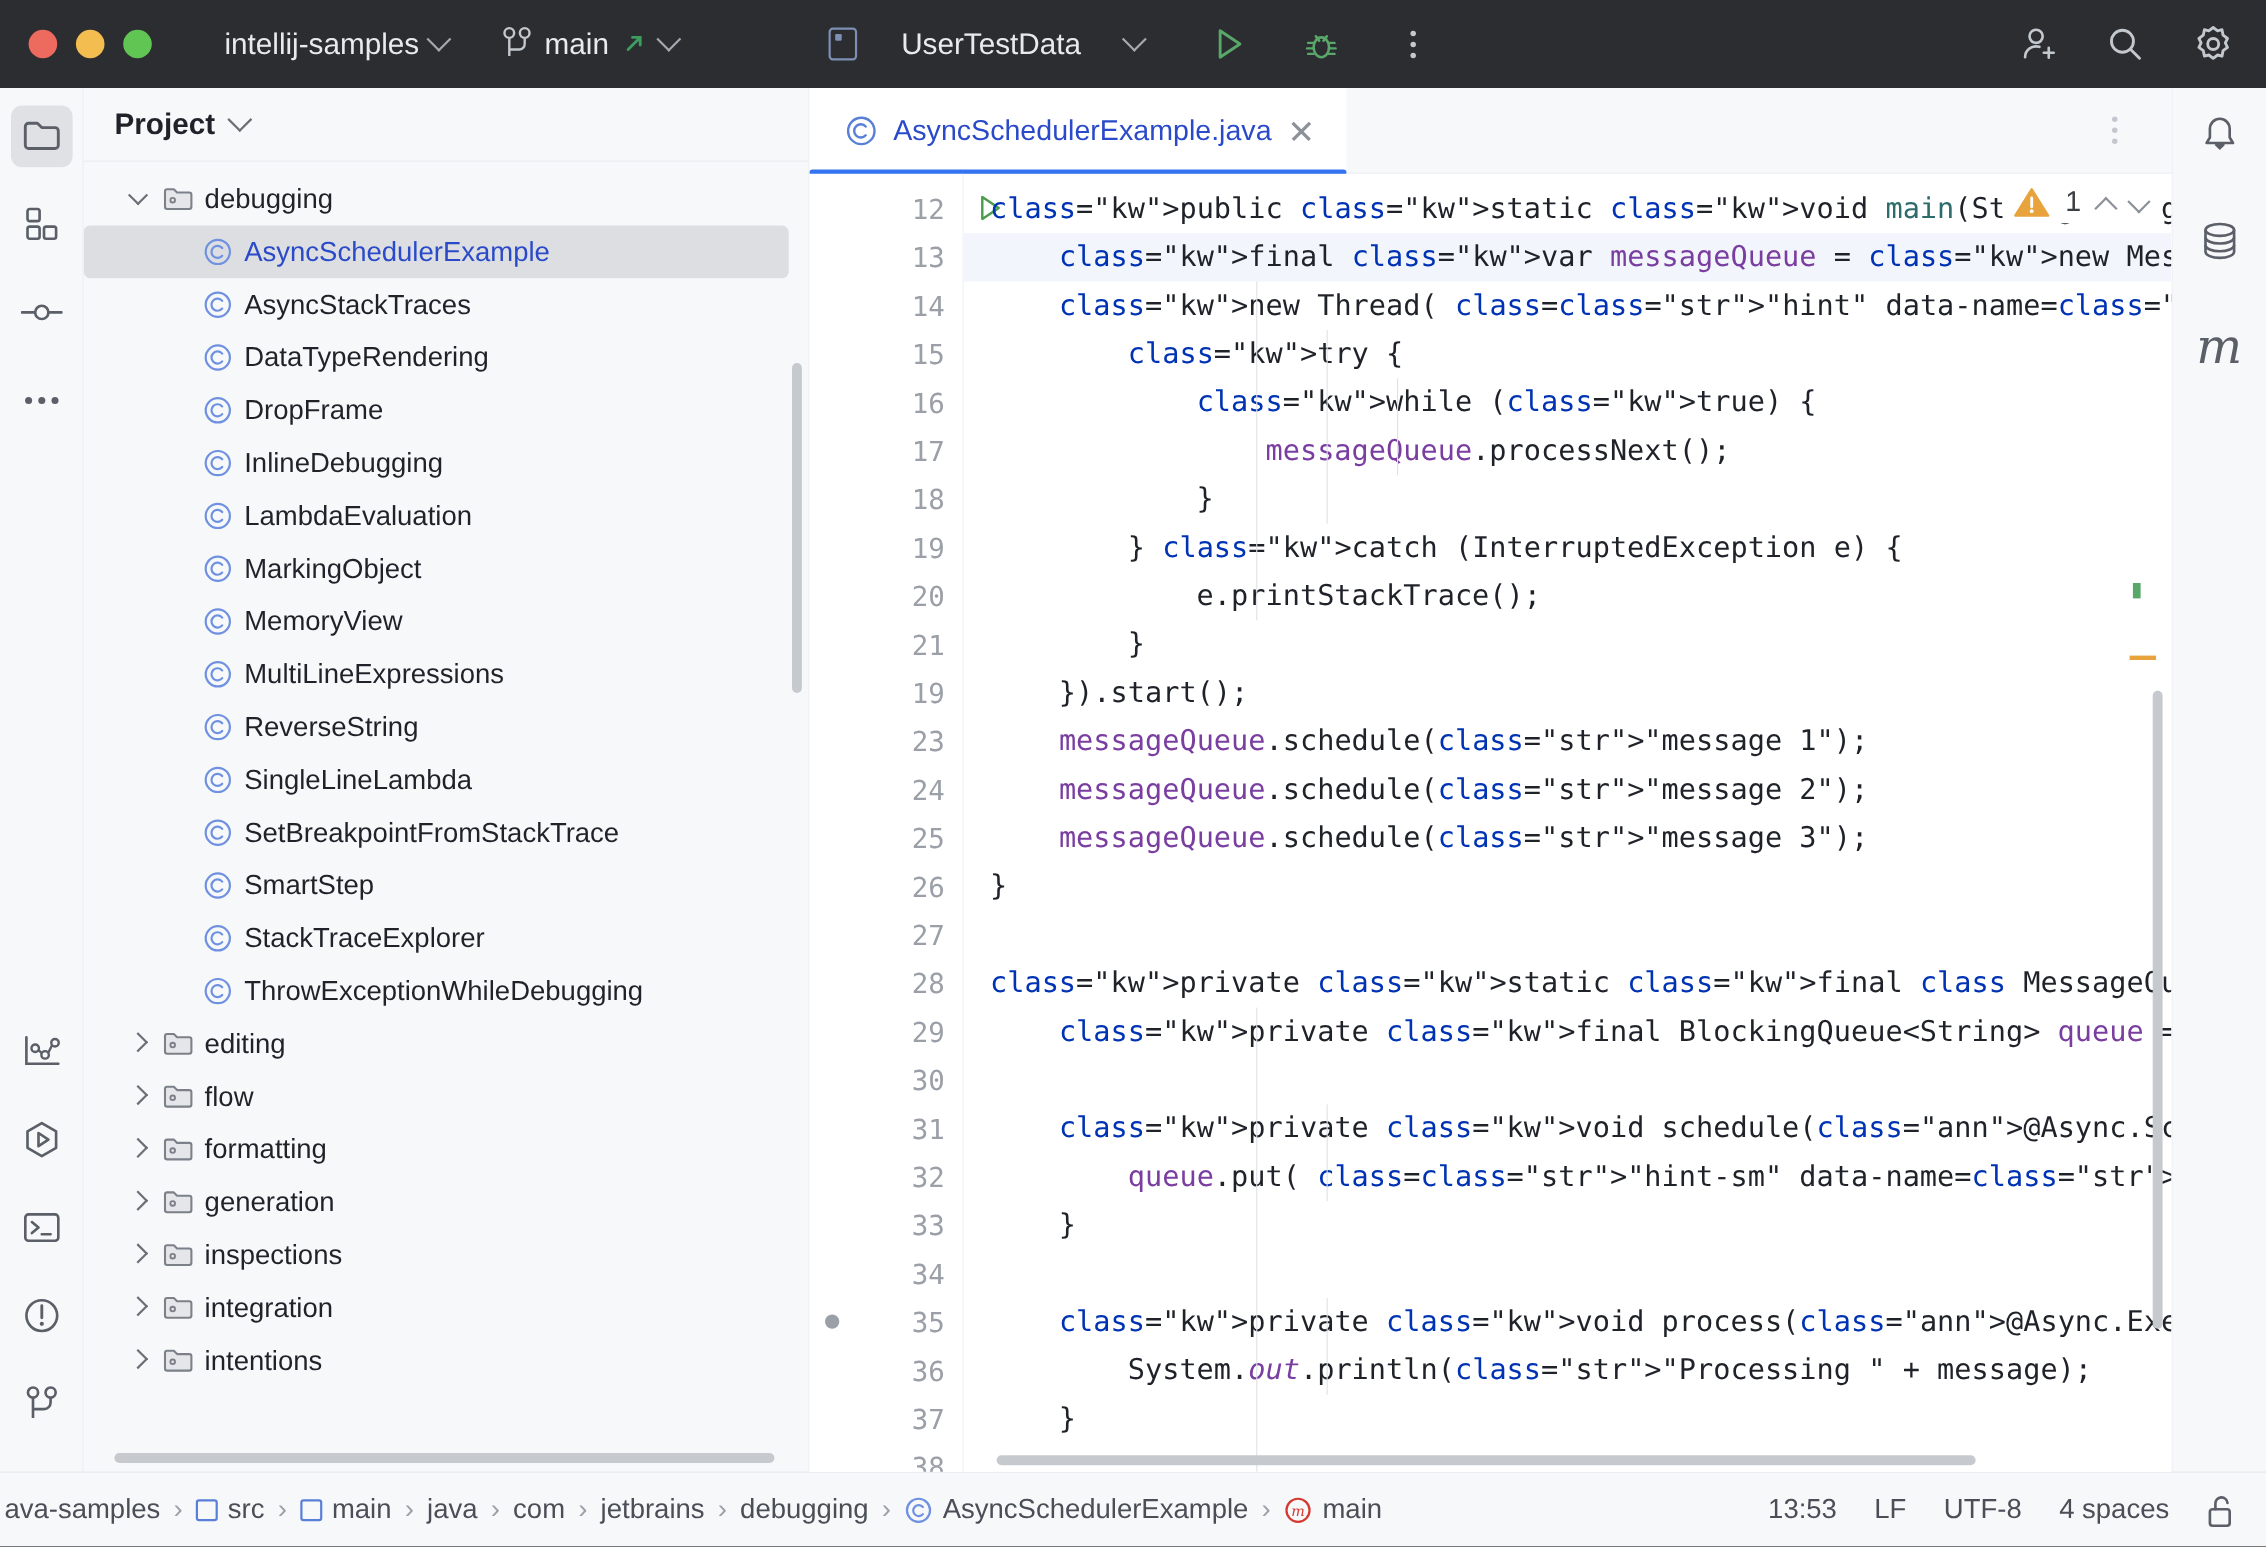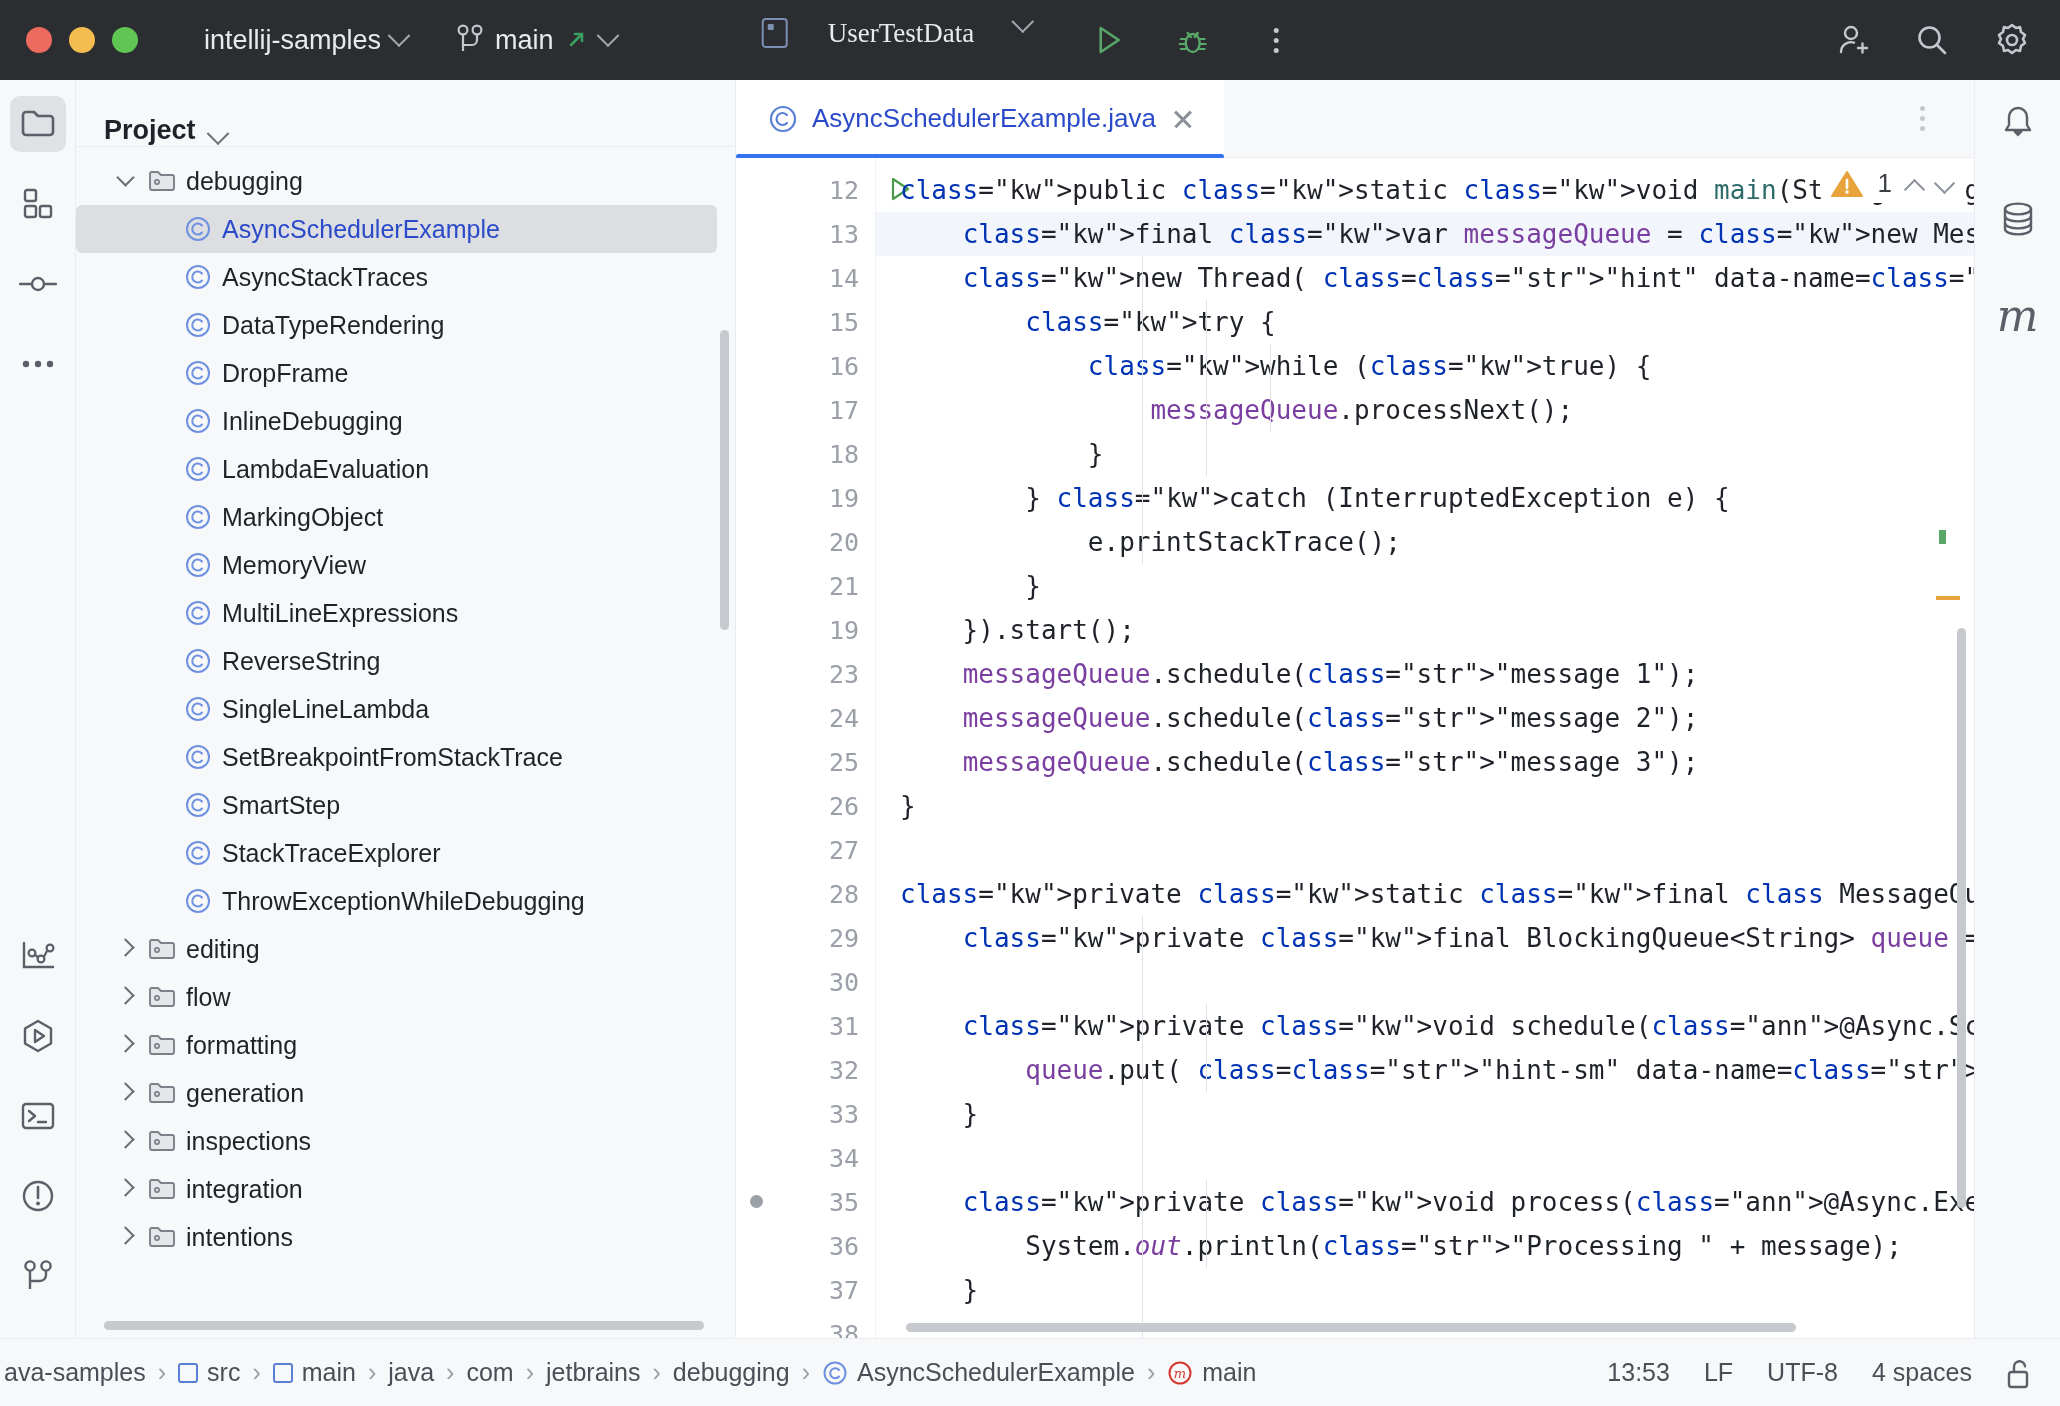--- a/index.html
+++ b/index.html
@@ -38,21 +38,21 @@
   }
   .chev-down {
     display:inline-block; width: 16px; height: 16px;
     border-right: 2.4px solid #a5a9b0; border-bottom: 2.4px solid #a5a9b0;
     transform: rotate(45deg) translate(-3px,-3px);
   }
   .branch-wrap { display:flex; align-items:center; gap:12px; margin-left: 40px; }
 
   .tb-center {
     position: absolute; left: 50%; transform: translateX(-50%);
-    display: flex; align-items: flex-start; gap: 40px; font-family: Liberation Serif, serif;
+    display: flex; align-items: center; gap: 40px;
   }
   .runcfg-icon {
     width: 26px; height: 30px; border: 2.4px solid #7d8fb3; border-radius: 4px;
     position: relative;
   }
   .runcfg-icon::before {
     content:""; position:absolute; left:4px; top:4px; width:6px; height:6px;
     background:#7d8fb3; border-radius:1px;
   }
   .runcfg-label { color:#e8eaed; font-size: 27px; }
@@ -80,21 +80,21 @@
   .rail-btn.active { background:#dfe1e5; }
   .rail-spacer { flex:1 1 auto; }
 
   
   .project {
     width: 660px; flex: 0 0 660px; background:#f7f8fa;
     display:flex; flex-direction:column; position:relative;
     border-right: 1px solid #ebecf0;
   }
   .project-head {
-    height: 66px; display:flex; align-items:flex-end; gap:14px;
+    height: 66px; display:flex; align-items:center; gap:14px;
     padding: 0 0 0 28px;
   }
   .project-title { font-size: 27px; font-weight: bold; color:#1f2329; }
   .project-divider { height:1px; background:#ebecf0; }
 
   .tree { flex:1 1 auto; overflow:hidden; padding-top: 10px; position:relative; }
   .node {
     height: 48px; display:flex; align-items:center; gap: 10px;
     padding-left: 12px; font-size: 25px; color:#1f2329;
     white-space: nowrap;

